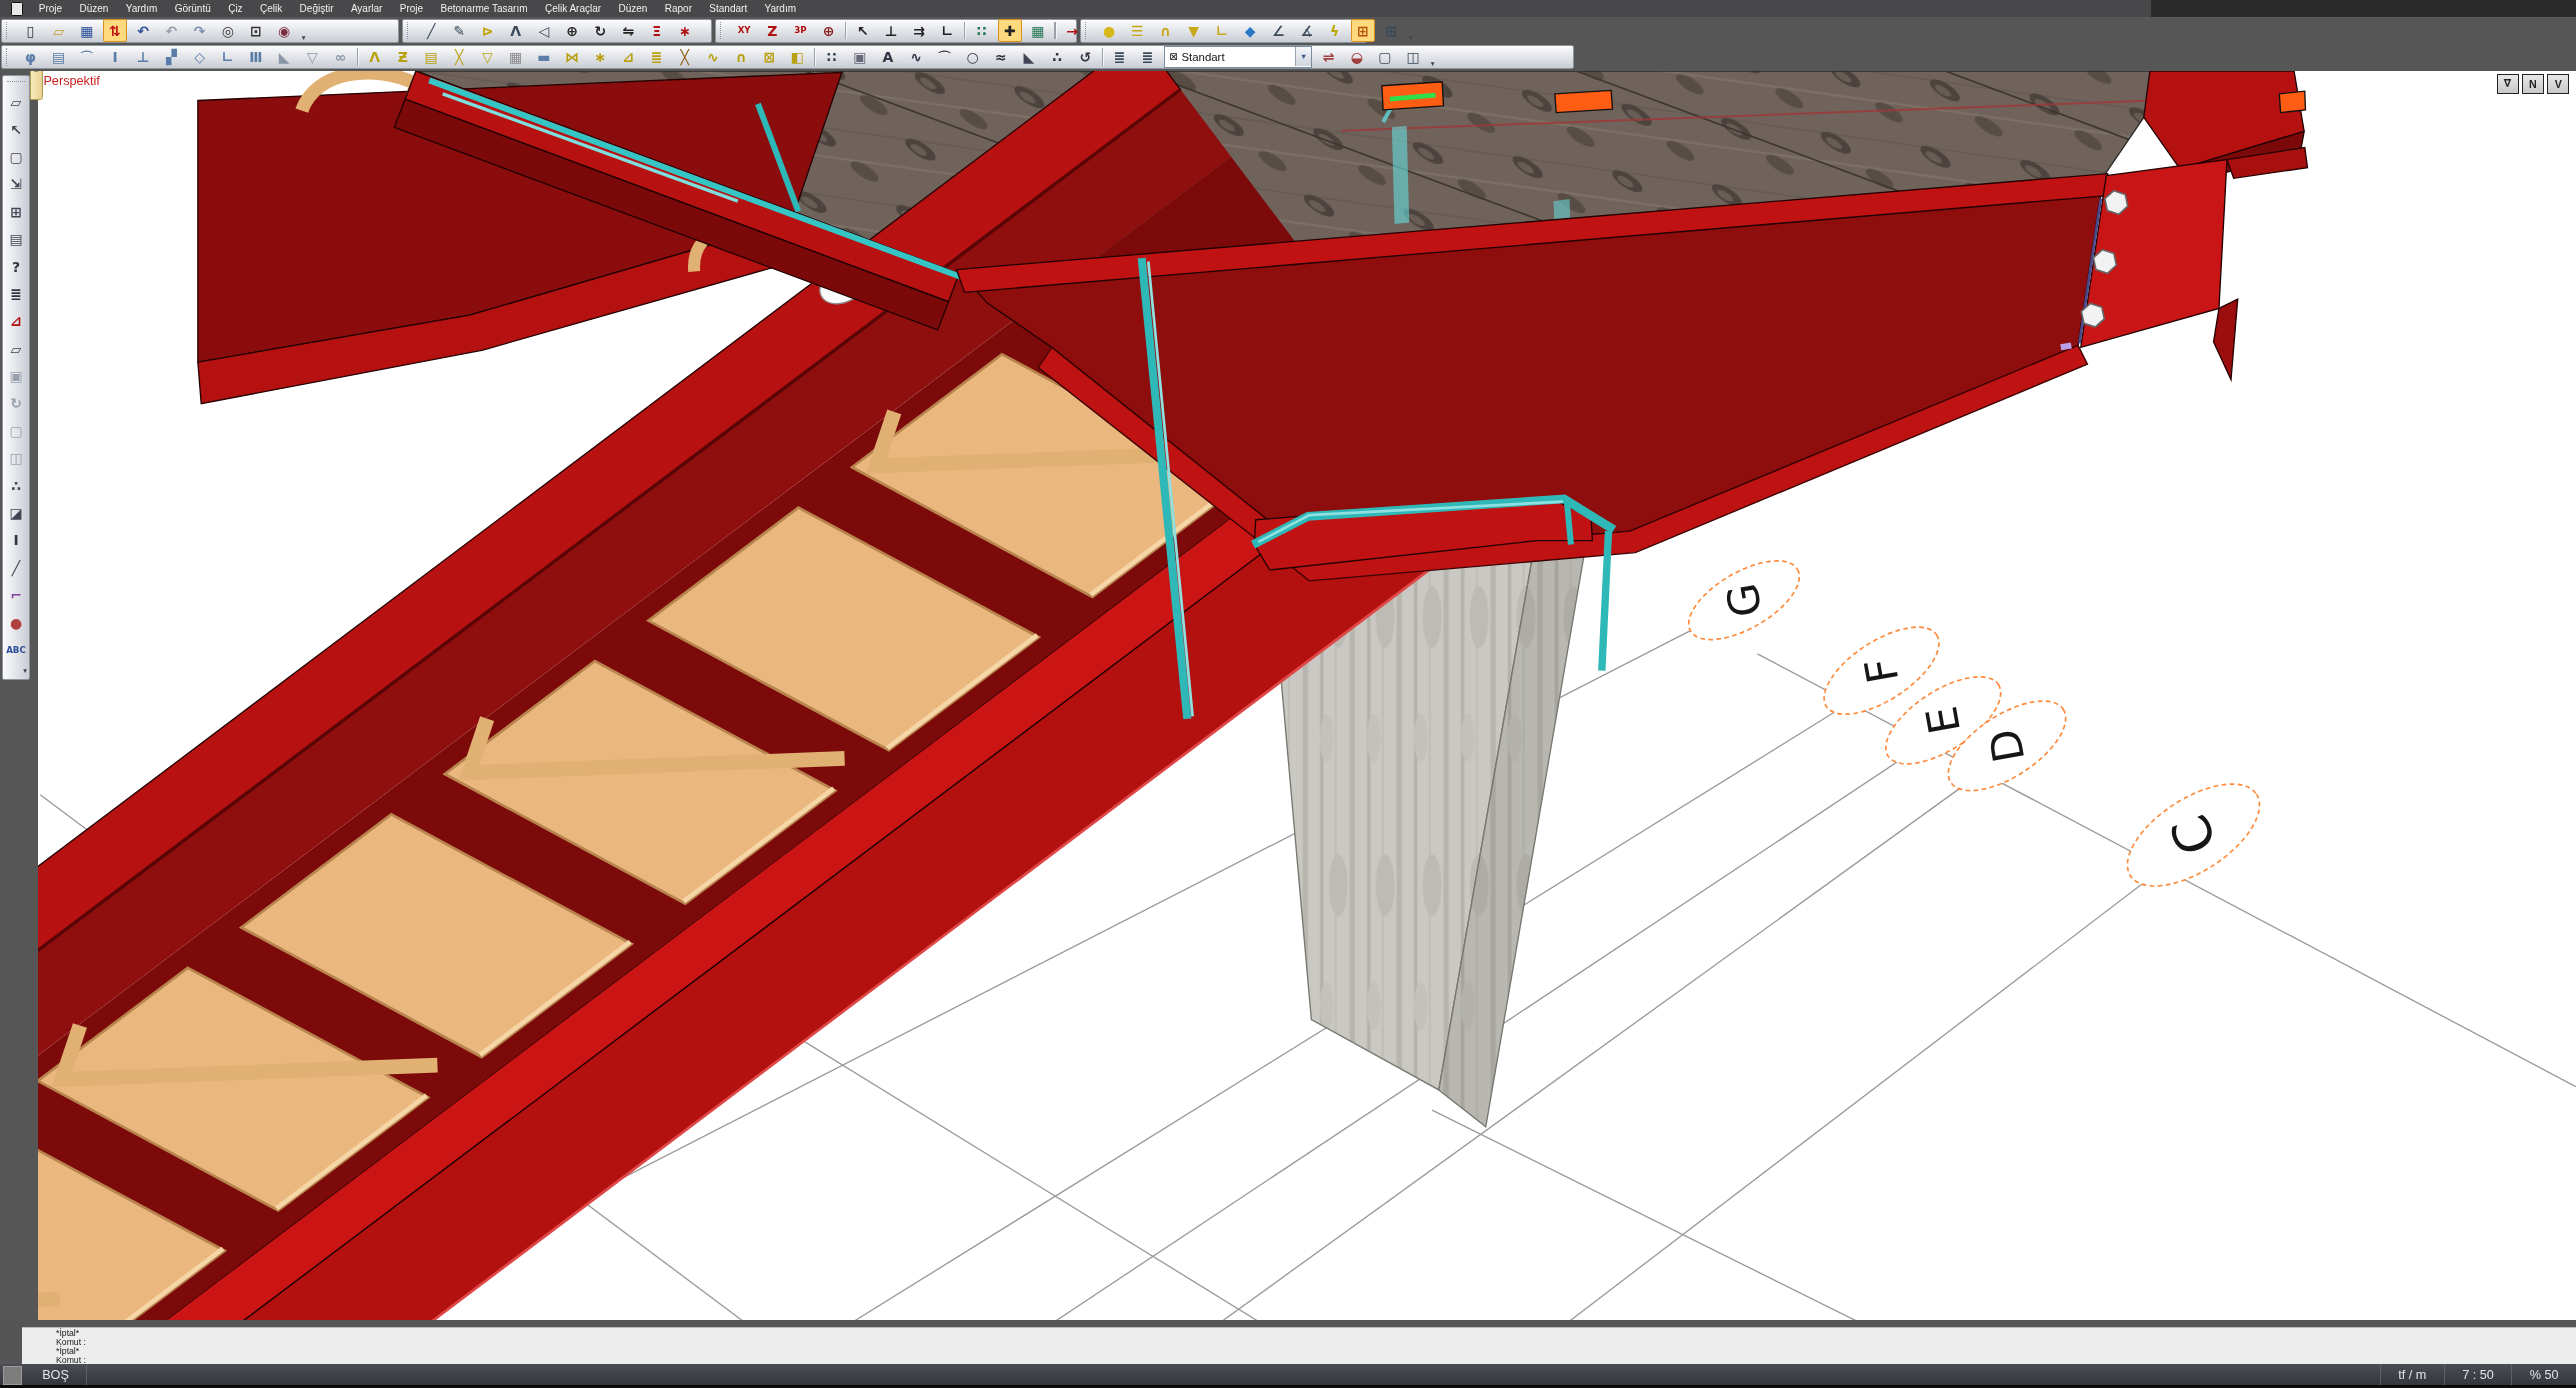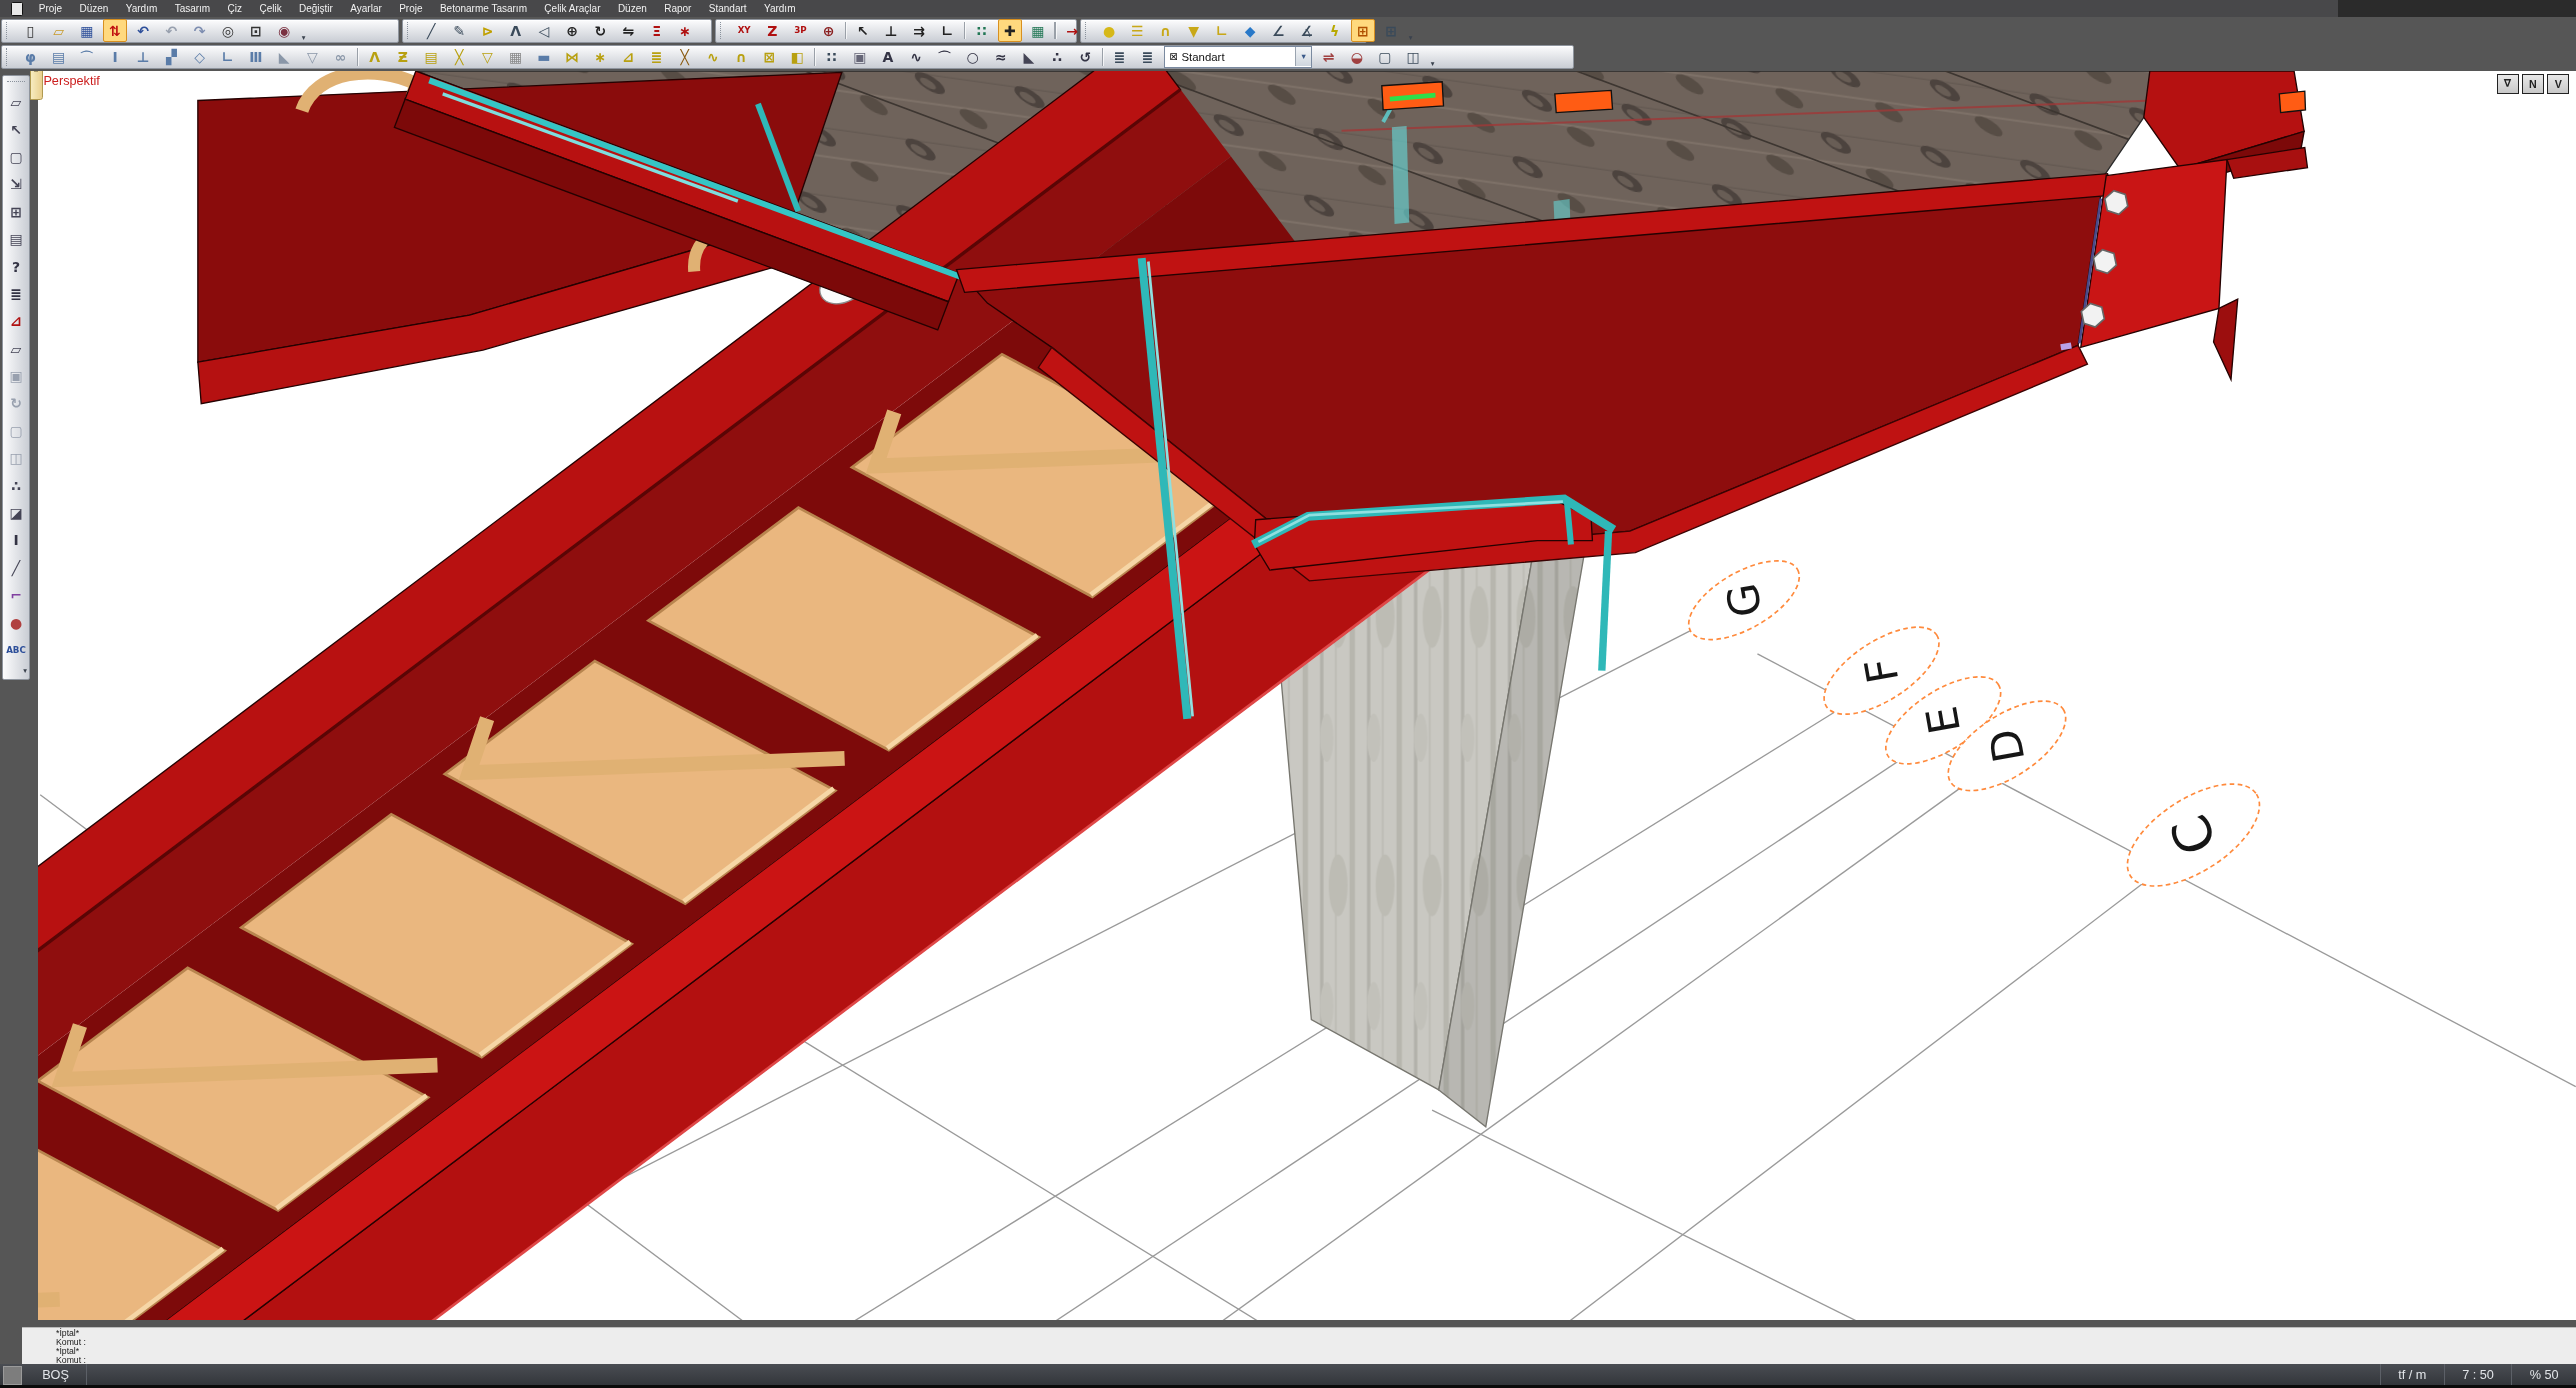--- a/index.html
+++ b/index.html
@@ -1,19 +1,19 @@
 <!DOCTYPE html>
 <html style="--menubar: #48484a; --chrome: #565656; --accent: #ffd97e; --steel-red-bright: #c01212; --steel-red-dark: #7d0a0a; --teal-highlight: #2fb8b8; --stair-tan: #eab77f; --concrete: #c9c8c2; --deck-plate: #6f635b; --grid-bubble-orange: #ff8a3c; --marker-orange: #ff5c14; --marker-green: #2ee04a;font-size:10.7px"><head>
 <meta charset="utf-8">
 <style>
   html,body{margin:0;padding:0;background:#2b2b2b;}
   body{width:2576px;height:1389px;position:relative;overflow:hidden;
        font-family:"Liberation Sans","DejaVu Sans",sans-serif;-webkit-font-smoothing:antialiased;}
   
-  #menubar{position:absolute;left:0;top:0;width:2338px;height:17.4px;background:var(--menubar,#48484a);
+  #menubar{position:absolute;left:0;top:0;width:2151px;height:17.4px;background:var(--menubar,#48484a);
            display:flex;align-items:center;color:#f2f2f2;font-size:10px;z-index:30;}
   #appicon{width:10.7px;height:12px;margin:0 6.7px 0 10.7px;background:#e8e8e8;border:0.7px solid #111;border-radius:1.3px;}
   .menu-item{padding:0 8.7px;line-height:17.4px;cursor:default;white-space:nowrap;}
   
   #topzone{position:absolute;left:0;top:17.4px;width:2576px;height:54px;background:var(--chrome,#565656);z-index:25;}
   .strip{position:absolute;height:24px;background:linear-gradient(#fcfcfd,#c9cdd4);
          border:0.7px solid #8f959e;border-radius:2px;display:flex;align-items:center;gap:4.7px;
          padding:0 8px 0 4px;box-sizing:border-box;box-shadow:inset 0 0.7px 0 #fff;}
   .grip{width:4px;height:17.4px;border-left:1.3px dotted #8a929c;margin-right:2.7px;flex:0 0 auto;}
   .tb-sep{width:1.3px;height:17.4px;background:#9aa0a8;box-shadow:0.7px 0 0 #fff;flex:0 0 auto;}
@@ -63,21 +63,21 @@
 </style>
 </head>
 <body>
 
 <div id="menubar">
   <span id="appicon"></span>
   <span style="display:flex;">
       <span class="menu-item">Proje</span>
       <span class="menu-item">Düzen</span>
       <span class="menu-item">Yardım</span>
-      <span class="menu-item">Tasarım</span>
+      <span class="menu-item">Görüntü</span>
       <span class="menu-item">Çiz</span>
       <span class="menu-item">Çelik</span>
       <span class="menu-item">Değiştir</span>
       <span class="menu-item">Ayarlar</span>
       <span class="menu-item">Proje</span>
       <span class="menu-item">Betonarme Tasarım</span>
       <span class="menu-item">Çelik Araçlar</span>
       <span class="menu-item">Düzen</span>
       <span class="menu-item">Rapor</span>
       <span class="menu-item">Standart</span>

